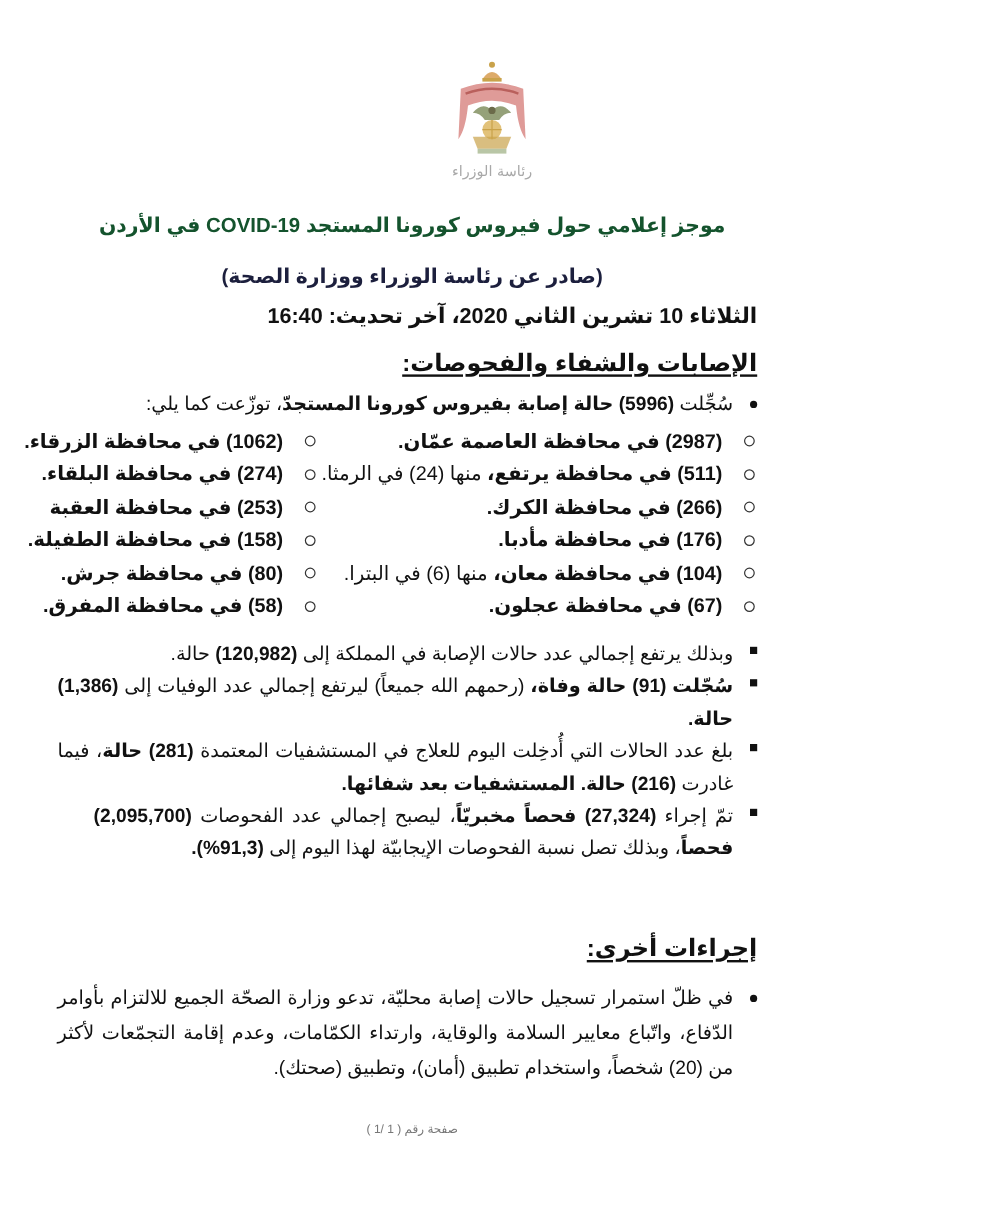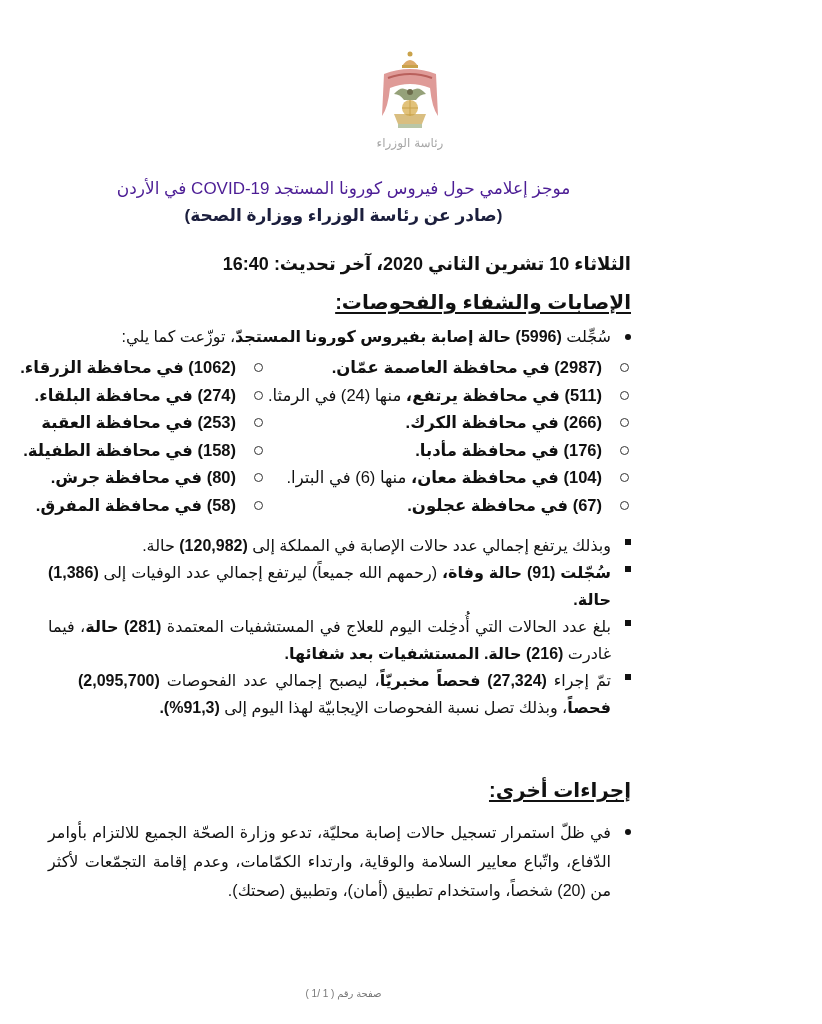--- a/index.html
+++ b/index.html
@@ -26,28 +26,28 @@
     top: 48px;
     width: 76px;
     height: 116px;
   }
   .rtl { direction: rtl; unicode-bidi: embed; }
   .title {
     position: absolute;
     left: 0; right: 0;
     top: 178px;
     text-align: center;
-    font-weight: normal;
+    font-weight: bold;
     font-size: 17px;
-    color: #4c1d95;
+    color: #14532d;
   }
   .subtitle {
     position: absolute;
     left: 0; right: 0;
-    top: 205px;
+    top: 221px;
     text-align: center;
     font-weight: bold;
     font-size: 17px;
     color: #1c1f3d;
   }
   .dateline {
     position: absolute;
     right: 56px;
     top: 253px;
     font-weight: bold;
@@ -142,21 +142,21 @@
     align-items: flex-start;
     line-height: 29px;
     justify-content: flex-end;
   }
   .other-item .disc { margin-top: 11px; }
   .other-item .txt { direction: rtl; text-align: justify; flex: 1; }
 
   .footer {
     position: absolute;
     left: 0; right: 0;
-    top: 988px;
+    top: 936px;
     text-align: center;
     font-size: 10px;
     color: #777;
   }
 </style>
 </head>
 <body>
 
 <div class="page">
 

